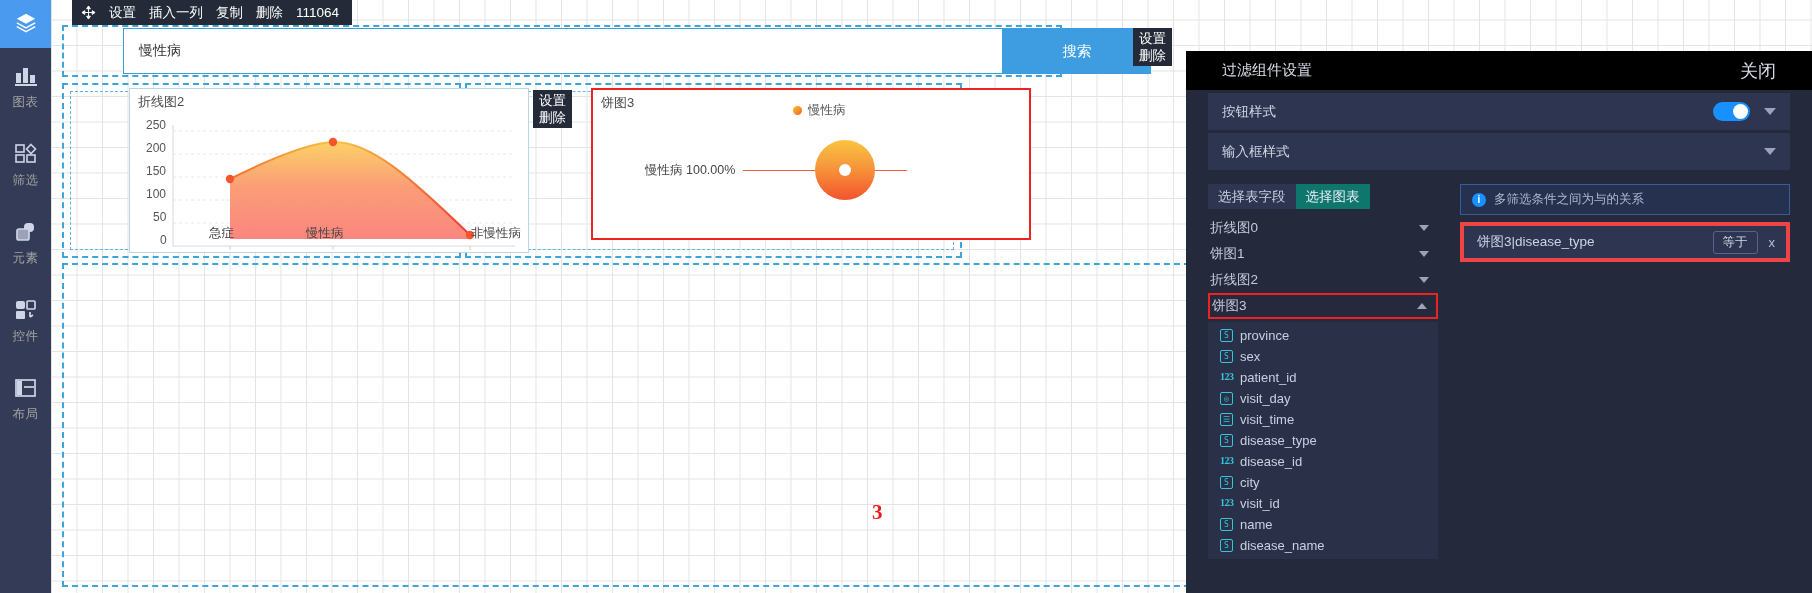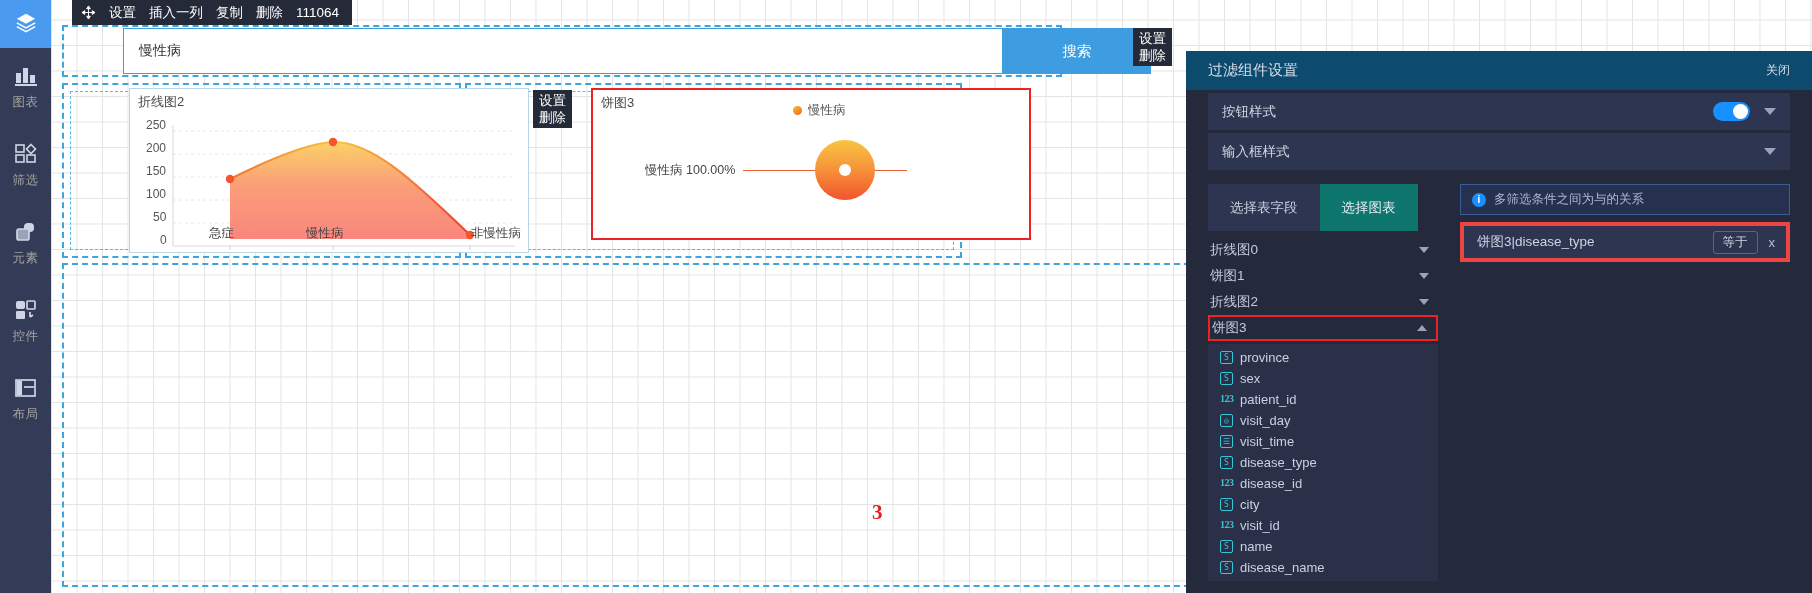--- a/index.html
+++ b/index.html
@@ -111,23 +111,23 @@
   }
 
   
   .settings {
     position: absolute; left: 1186px; top: 51px; width: 626px; height: 542px;
     background: #242a3c; color: #cfd6e4; z-index: 50;
     font-size: 13.5px;
   }
   .settings-head {
     height: 39px; display: flex; align-items: center; justify-content: space-between;
-    padding: 0 22px; font-size: 15px; color: #d8dde8; background: #0c4a6e;
-  }
-  .close-link { cursor: pointer; color: #d8dde8; font-size: 12px; }
+    padding: 0 36px; font-size: 15px; color: #d8dde8; background: #000000;
+  }
+  .close-link { cursor: pointer; color: #d8dde8; font-size: 18px; }
   .acc-row {
     height: 37px; margin: 3px 22px 0 22px; background: #2e3550;
     display: flex; align-items: center; padding: 0 14px; justify-content: space-between;
   }
   .caret-down {
     width: 0; height: 0; border-left: 6px solid transparent;
     border-right: 6px solid transparent; border-top: 7px solid #9aa3ba;
   }
   .toggle {
     width: 37px; height: 19px; border-radius: 10px; background: #1890ff; position: relative;
@@ -137,21 +137,21 @@
     content: ""; position: absolute; right: 2px; top: 2px; width: 15px; height: 15px;
     border-radius: 50%; background: #fff;
   }
   .acc-right { display: flex; align-items: center; }
 
   
   .panel-body { display: flex; padding: 14px 22px 0 22px; gap: 22px; }
   .left-col { width: 230px; }
   .tabs { display: flex; }
   .tab {
-    height: 47px; padding: 0 22px; display: flex; align-items: center;
+    height: 25px; padding: 0 10px; display: flex; align-items: center;
     font-size: 13.5px; color: #c7cee0; cursor: pointer; background: #2e3550;
   }
   .tab.active { background: #0f766e; color: #e8ecf5; }
   .chart-item {
     height: 26px; display: flex; align-items: center; justify-content: space-between;
     padding: 0 9px 0 2px; font-size: 13.5px; color: #c4cbdd; cursor: pointer;
   }
   .chart-item.sel { border: 2px solid #ee2222; }
   .small-caret-down {
     width: 0; height: 0; border-left: 5px solid transparent;

